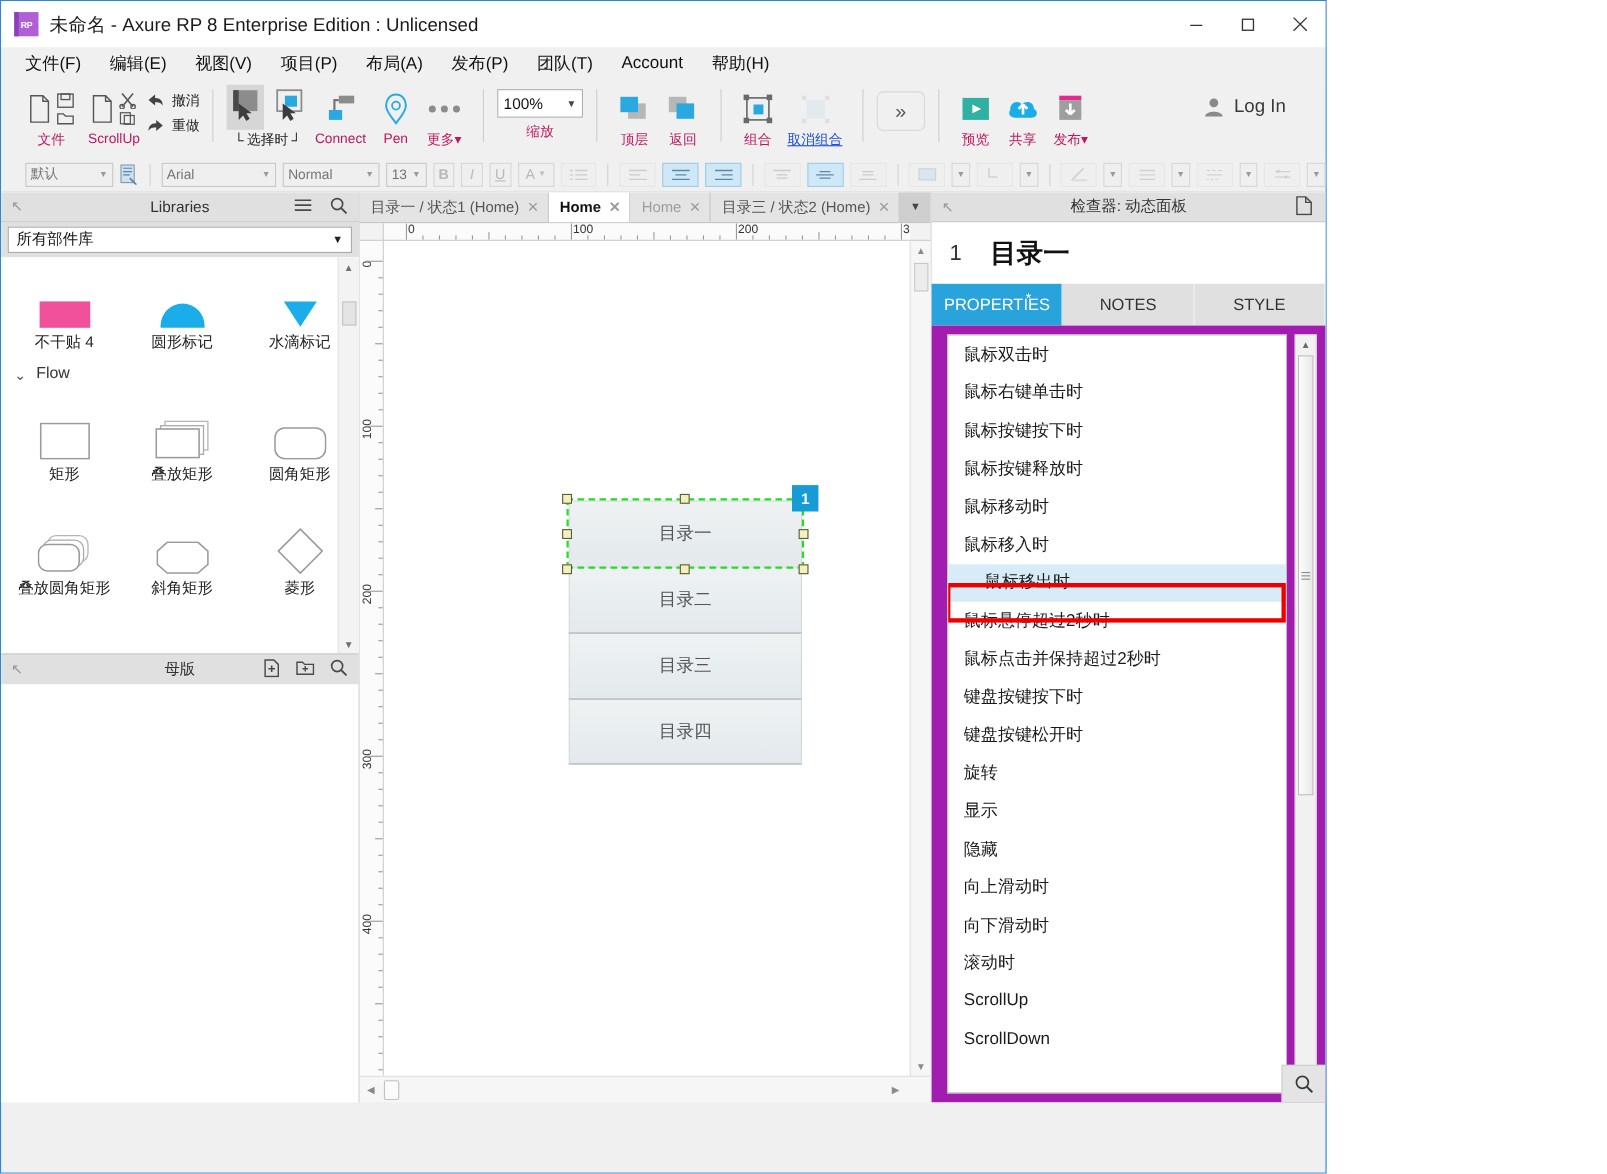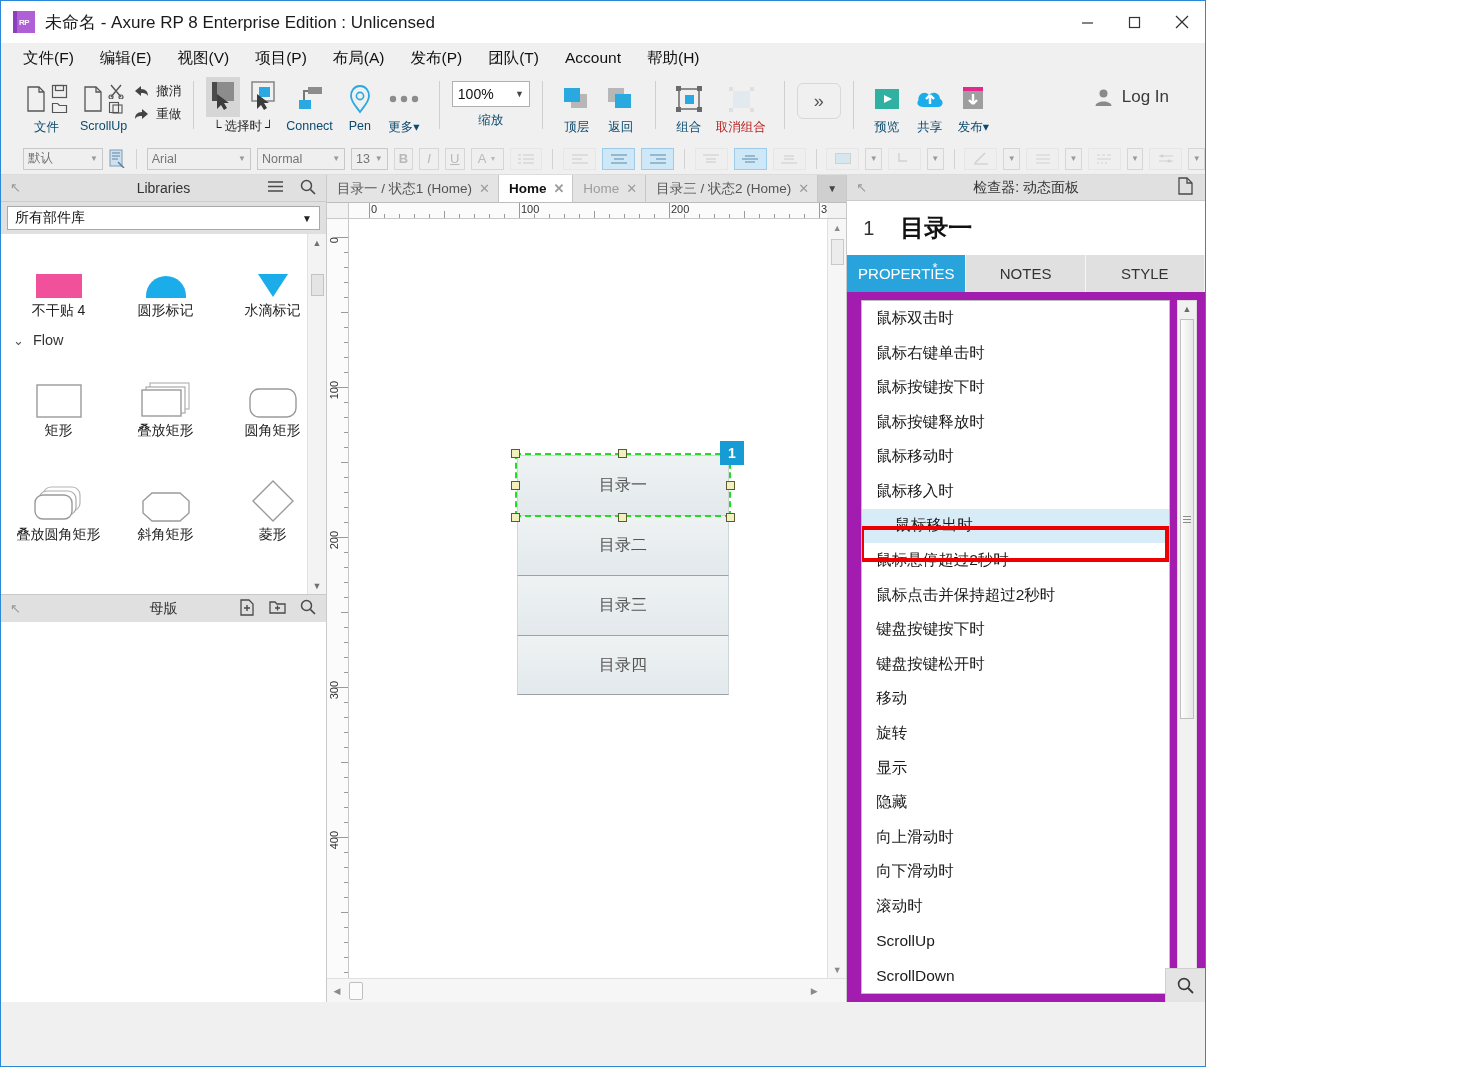--- a/index.html
+++ b/index.html
@@ -78,22 +78,22 @@
   .tb-sep {
     width: 1px; height: 48px; background: #cfcfcf;
     margin: 4px 12px 0 12px;
   }
   .tb-item {
     display: flex; flex-direction: column; align-items: center;
     justify-content: flex-start;
     min-width: 42px; padding: 3px 6px 0 6px;
   }
   .tb-ico { height: 38px; display: flex; align-items: center; justify-content: center; }
-  .tb-lbl { font-size: 12.5px; color: #0c4a6e; margin-top: 1px; white-space: nowrap; }
-  .tb-lbl.gray { color: #b91c1c; }
+  .tb-lbl { font-size: 12.5px; color: #be185d; margin-top: 1px; white-space: nowrap; }
+  .tb-lbl.gray { color: #1d4ed8; text-decoration: underline; }
   .stack2 { display: flex; flex-direction: column; gap: 2px; }
   .stack2row { display: flex; gap: 4px; align-items: center; }
   .undo-col { display: flex; flex-direction: column; gap: 6px; padding-top: 6px; }
   .undo-row { display: flex; align-items: center; gap: 6px; font-size: 12.5px; color: #1a1a1a;}
   .sel-group { display: flex; flex-direction: column; align-items: center; }
   .sel-icons { display: flex; gap: 6px; }
   .sel-cap { font-size: 12.5px; color: #1a1a1a; margin-top: 1px; display:flex; gap:3px; align-items:center;}
   .zoombox {
     display: flex; flex-direction: column; align-items: center;
   }
@@ -1045,21 +1045,20 @@
           <div class="ev">鼠标右键单击时</div>
           <div class="ev">鼠标按键按下时</div>
           <div class="ev">鼠标按键释放时</div>
           <div class="ev">鼠标移动时</div>
           <div class="ev">鼠标移入时</div>
           <div class="ev sel">鼠标移出时</div>
           <div class="ev">鼠标悬停超过2秒时</div>
           <div class="ev">鼠标点击并保持超过2秒时</div>
           <div class="ev">键盘按键按下时</div>
           <div class="ev">键盘按键松开时</div>
-          <div class="ev">移动</div>
           <div class="ev">旋转</div>
           <div class="ev">显示</div>
           <div class="ev">隐藏</div>
           <div class="ev">向上滑动时</div>
           <div class="ev">向下滑动时</div>
           <div class="ev">滚动时</div>
           <div class="ev">ScrollUp</div>
           <div class="ev">ScrollDown</div>
           <div class="ev-hl" style="top:225px"></div>
         </div>

